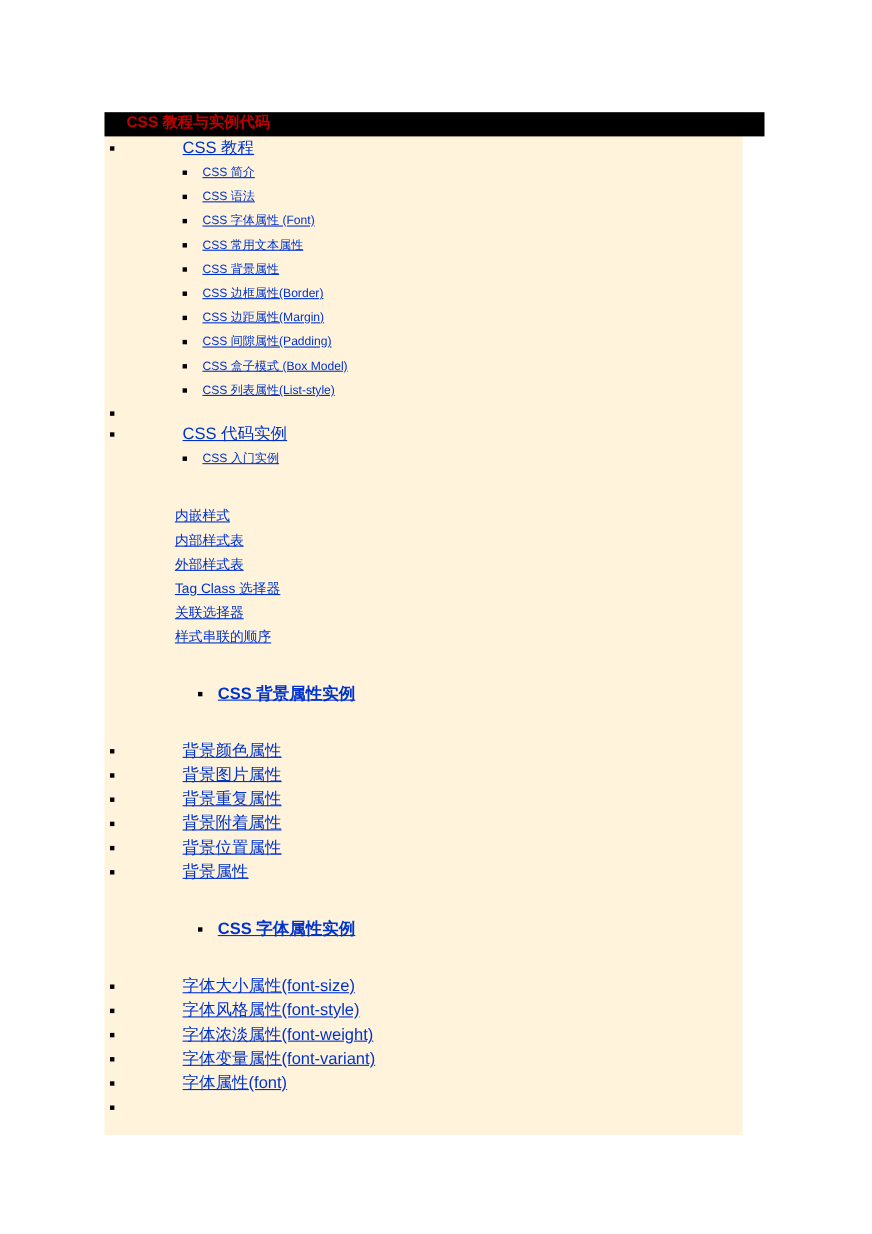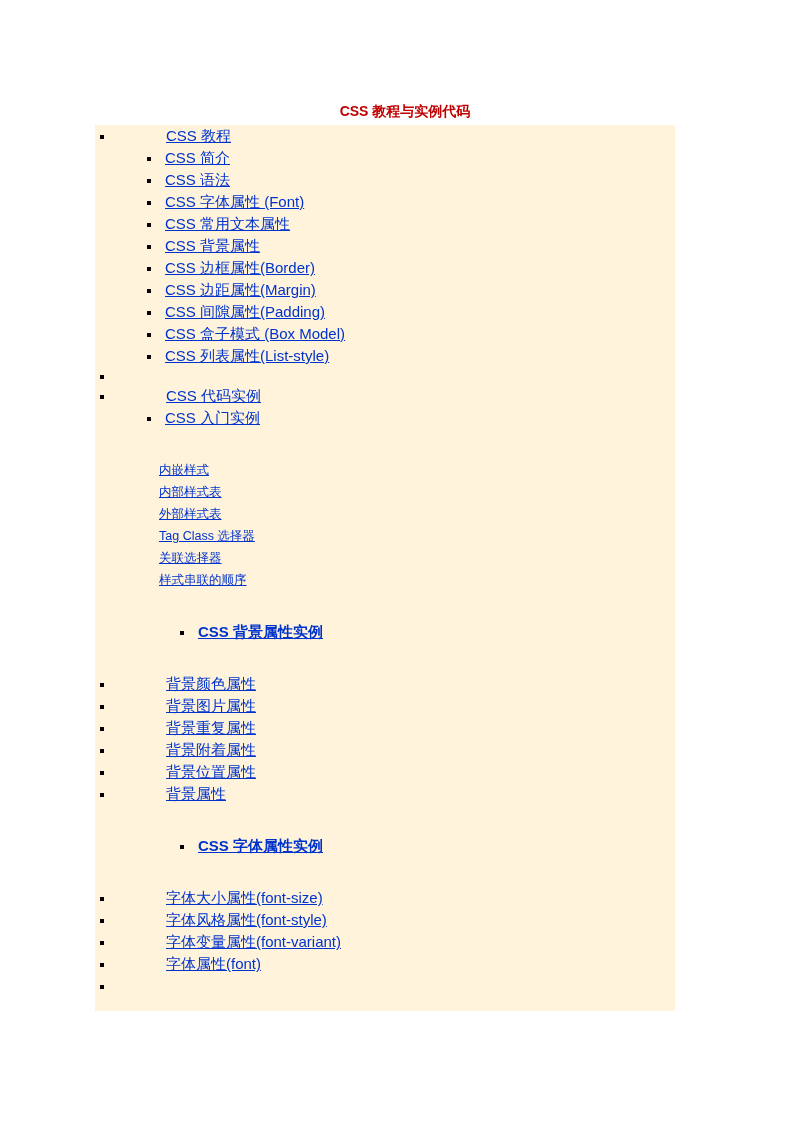--- a/index.html
+++ b/index.html
@@ -12,38 +12,37 @@
   .content {
     margin-left: 95px;
     width: 580px;
     background: #fff3db;
     padding-bottom: 14px;
   }
   .pad-top { height: 102px; background: #ffffff; width: 793px; }
   .header-row {
     padding-left: 20px;
     padding-bottom: 4px;
-    background: #ffffff;
+    background: #000000;
     width: 580px;
-    text-align: center;
   }
   .header-text {
     color: #c00000;
     font-weight: bold;
     font-size: 14px;
   }
   .sq {
     display: inline-block;
     width: 4px; height: 4px;
     background: #000;
     vertical-align: middle;
     margin-right: 10px;
   }
   .row-l1 { padding-left: 5px; line-height: 22px; font-size: 15px; }
-  .row-l2 { padding-left: 52px; line-height: 22px; font-size: 15px; }
+  .row-l2 { padding-left: 71px; line-height: 22px; font-size: 11px; }
   .row-l2b { padding-left: 85px; line-height: 22px; font-size: 15px; font-weight: bold; }
   .row-l3 { padding-left: 64px; line-height: 22px; font-size: 12.5px; }
   .spacer-row { padding-left: 5px; line-height: 18px; font-size: 14px; }
   a.link {
     color: #0033cc;
     text-decoration: underline;
   }
   .l1-link-pad { margin-left: 52px; display: inline-block; text-align: center; }
   .l2-link-pad { margin-left: 4px; display: inline-block; }
   .gap-jag { height: 30px; }
@@ -105,17 +104,18 @@
   <div class="row-l1"><span class="sq"></span><span class="l1-link-pad"><a class="link">背景属性</a></span></div>
 
   <div class="gap-jag"></div>
 
   <div class="row-l2b"><span class="sq"></span><span class="l2-link-pad"><a class="link">CSS 字体属性实例</a></span></div>
 
   <div class="gap-jag"></div>
 
   <div class="row-l1"><span class="sq"></span><span class="l1-link-pad"><a class="link">字体大小属性(font-size)</a></span></div>
   <div class="row-l1"><span class="sq"></span><span class="l1-link-pad"><a class="link">字体风格属性(font-style)</a></span></div>
+  <div class="row-l1"><span class="sq"></span><span class="l1-link-pad"><a class="link">字体浓淡属性(font-weight)</a></span></div>
   <div class="row-l1"><span class="sq"></span><span class="l1-link-pad"><a class="link">字体变量属性(font-variant)</a></span></div>
   <div class="row-l1"><span class="sq"></span><span class="l1-link-pad"><a class="link">字体属性(font)</a></span></div>
   <div class="row-l1"><span class="sq"></span></div>
 
 </div>
 
 </body></html>

